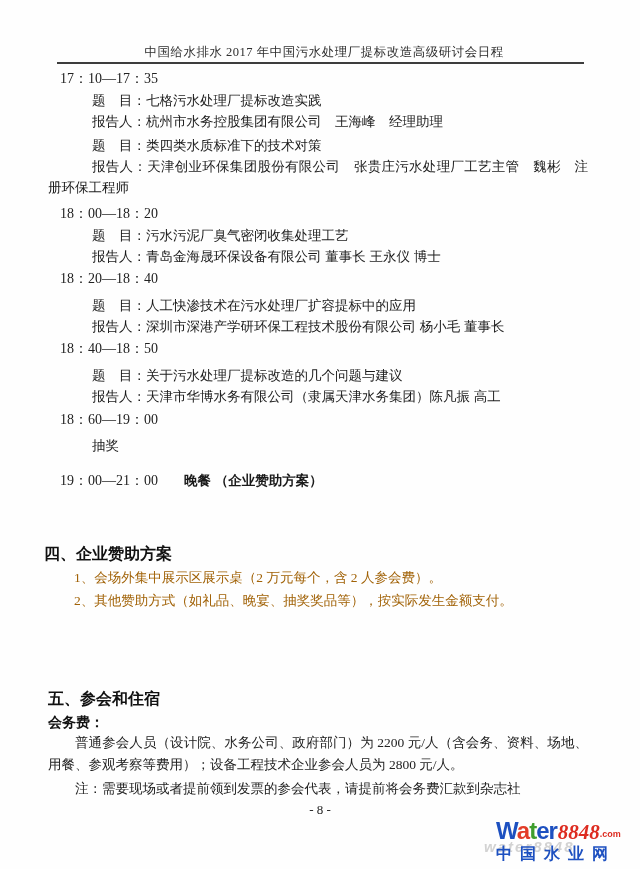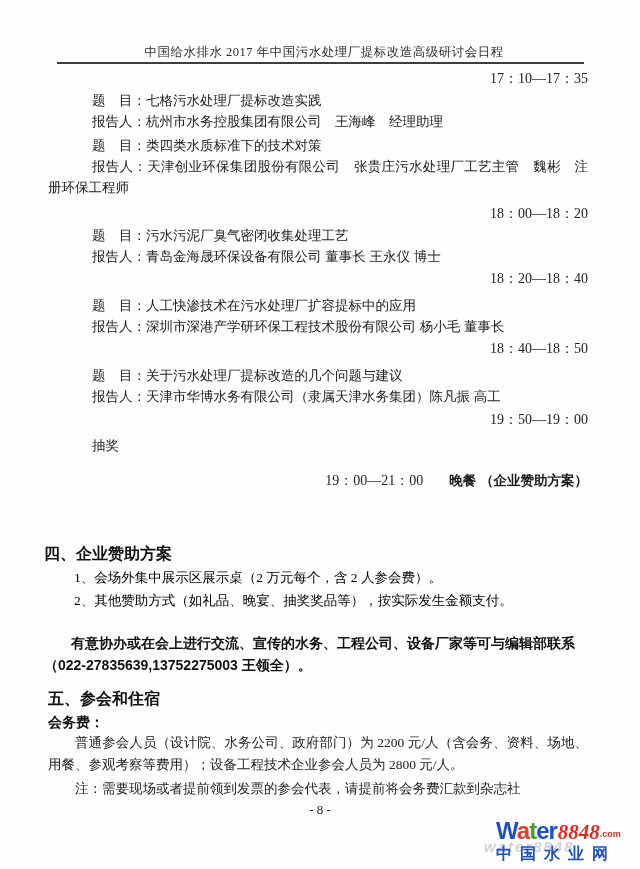--- a/index.html
+++ b/index.html
@@ -24,21 +24,20 @@
     position: absolute; top: 62px; left: 57px; width: 527px;
     border-top: 2px solid #3d3d3d; height: 0;
   }
 
   
   .agenda { position: absolute; top: 66px; left: 48px; width: 540px; }
   .time {
     font-family: "Liberation Serif", serif;
     font-size: 14px; line-height: 18px; color: #222;
     margin-left: 12px;
-    text-align: right;
   }
   .mt4  { margin-top: 4px; }  .mt3  { margin-top: 3px; }
   .mt16 { margin-top: 16px; } .mt7  { margin-top: 7px; }
   .mt2  { margin-top: 2px; }  .mt6  { margin-top: 6px; }
   .detail {
     margin-left: 44px;
     font-weight: normal; font-size: 13.5px; line-height: 21px;
     color: #1a1a1a;
   }
   .detail.wrap {
@@ -48,21 +47,21 @@
     display: inline-block; margin-left: 26px;
     font-weight: bold; font-size: 13.5px;
     font-family: "Liberation Sans", sans-serif; color: #1a1a1a;
   }
 
   
   .section4 { position: absolute; top: 543px; left: 44px; width: 540px; }
   .section-title { font-size: 16px; font-weight: bold; line-height: 22px; color: #111; }
   .list-item {
     margin-top: 2px; padding-left: 30px;
-    font-size: 13.5px; line-height: 21px; color: #000000;
+    font-size: 13.5px; line-height: 21px; color: #a16207;
     font-family: "Liberation Serif", serif;
   }
   .contact {
     margin-top: 21px; font-weight: bold; font-size: 14px; line-height: 22px;
     color: #111;
   }
   .contact .l1 { text-indent: 27px; text-align: justify; }
 
   
   .section5 { position: absolute; top: 688px; left: 48px; width: 540px; }
@@ -129,35 +128,31 @@
     <div class="detail"><span>报告人：</span><span>青岛金海晟环保设备有限公司 董事长 王永仪 博士</span></div>
 
     <div class="time mt3">18：20—18：40</div>
     <div class="detail mt7"><span>题　目：</span><span>人工快渗技术在污水处理厂扩容提标中的应用</span></div>
     <div class="detail"><span>报告人：</span><span>深圳市深港产学研环保工程技术股份有限公司 杨小毛 董事长</span></div>
 
     <div class="time mt3">18：40—18：50</div>
     <div class="detail mt7"><span>题　目：</span><span>关于污水处理厂提标改造的几个问题与建议</span></div>
     <div class="detail"><span>报告人：</span><span>天津市华博水务有限公司（隶属天津水务集团）陈凡振 高工</span></div>
 
-    <div class="time mt4">19：50—19：00</div>
+    <div class="time mt4">18：60—19：00</div>
     <div class="detail mt6">抽奖</div>
 
     <div class="time mt16"><span>19：00—21：00</span><span class="inline-activity">晚餐 （企业赞助方案）</span></div>
 
   </div>
 
   <div class="section4">
     <div class="section-title">四、企业赞助方案</div>
     <div class="list-item">1、会场外集中展示区展示桌（2 万元每个，含 2 人参会费）。</div>
     <div class="list-item">2、其他赞助方式（如礼品、晚宴、抽奖奖品等），按实际发生金额支付。</div>
-    <div class="contact">
-      <div class="l1">有意协办或在会上进行交流、宣传的水务、工程公司、设备厂家等可与编辑部联系</div>
-      <div class="l2">（022-27835639,13752275003 王领全）。</div>
-    </div>
   </div>
 
   <div class="section5">
     <div class="section-title">五、参会和住宿</div>
     <div class="fee-label">会务费：</div>
     <div class="fee-text">普通参会人员（设计院、水务公司、政府部门）为 2200 元/人（含会务、资料、场地、用餐、参观考察等费用）；设备工程技术企业参会人员为 2800 元/人。</div>
     <div class="note-text">注：需要现场或者提前领到发票的参会代表，请提前将会务费汇款到杂志社</div>
   </div>
 
   <div class="pageno">- 8 -</div>

